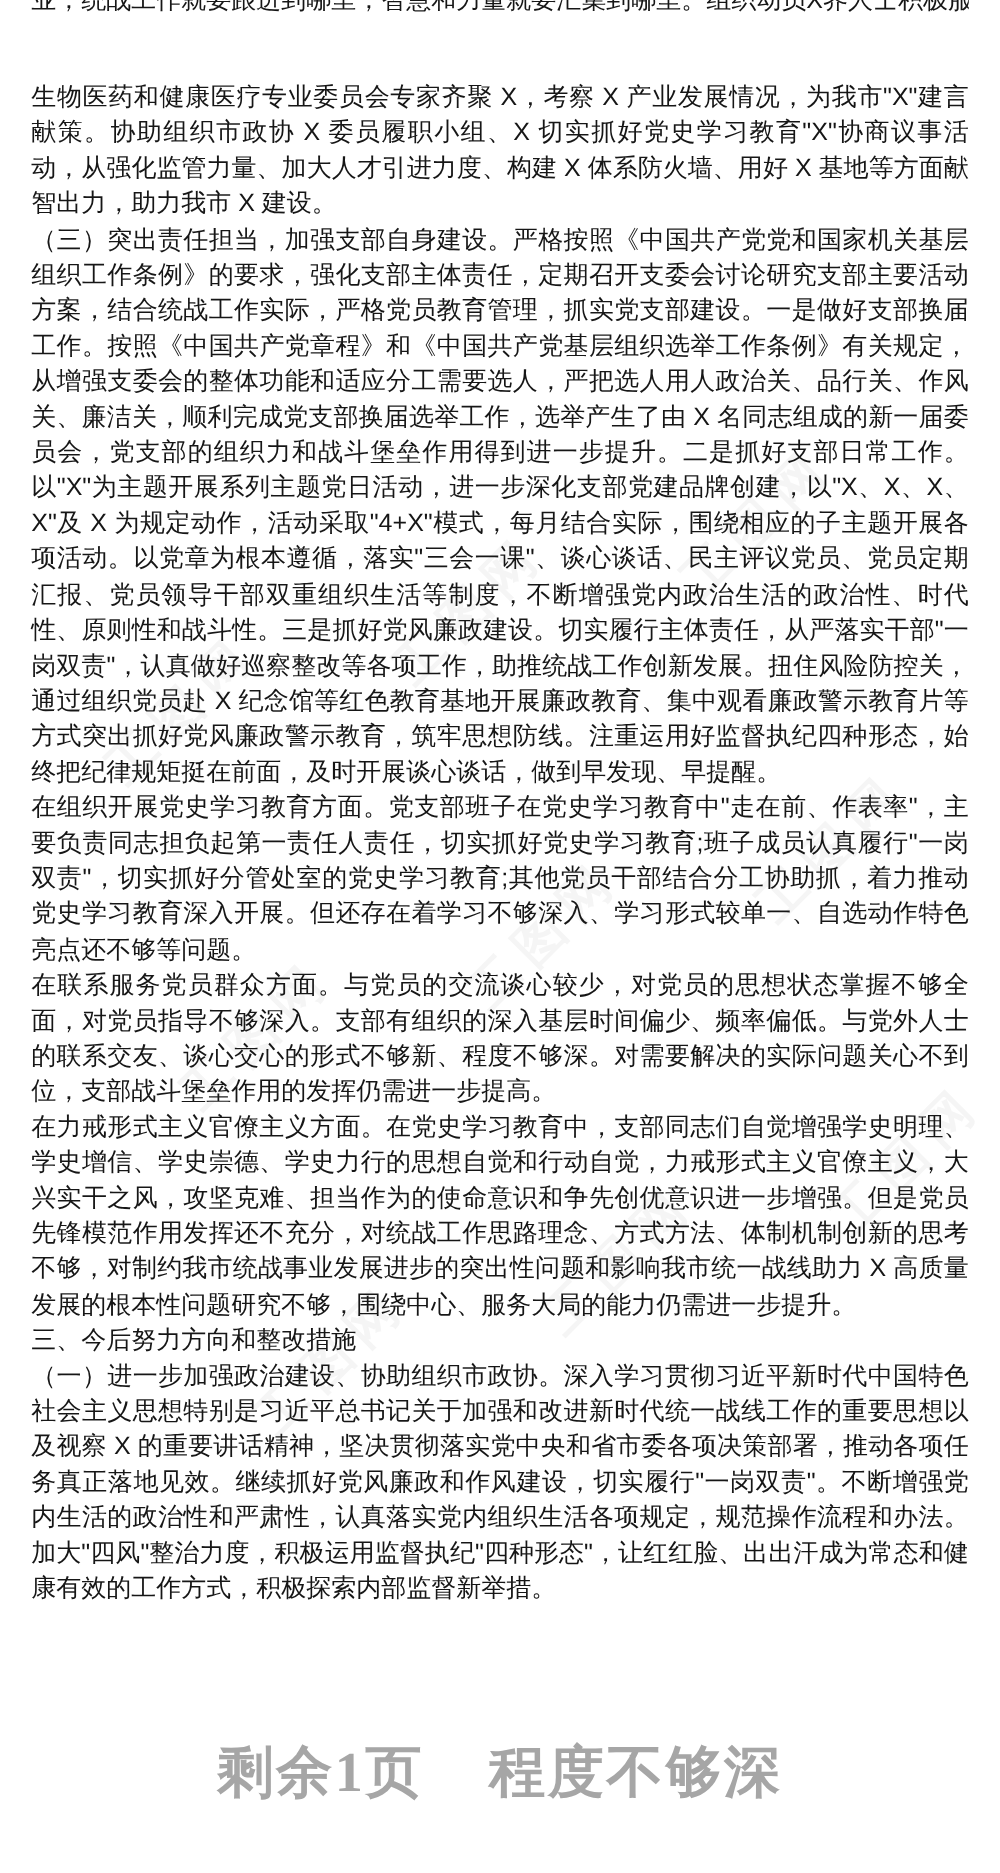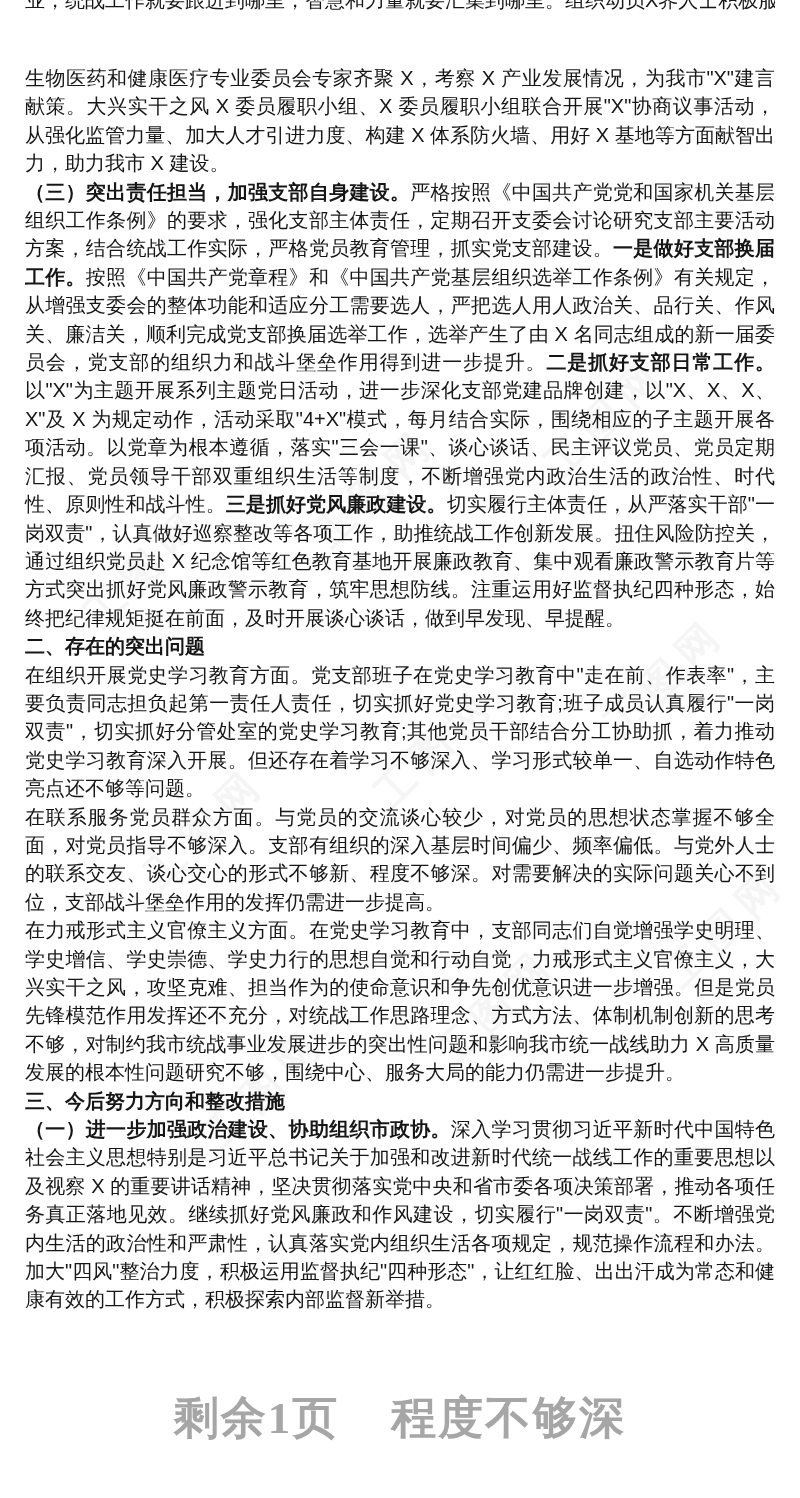--- a/index.html
+++ b/index.html
@@ -25,21 +25,21 @@
   }
   .doc-body {
     position:relative; z-index:1;
     margin:51px 25px 0 25px;
     color:#161616;
     font-size:20px; line-height:28.4px;
     text-align:justify; text-justify:inter-ideograph;
   }
   .para { margin:0; }
   .heading { font-weight:bold; }
-  .bold { font-weight:bold; }
+  .bold { font-weight:normal; }
   .footer {
     position:absolute; left:0; right:0; top:1388px; z-index:2;
     display:flex; justify-content:center; align-items:flex-end; gap:52px;
     font-family:"Liberation Serif","DejaVu Serif",serif;
     font-weight:bold; font-size:45px; color:#a6a6a6;
     letter-spacing:2px;
   }
 </style>
 </head>
 <body>
@@ -56,23 +56,22 @@
       <div class="wm" style="left: 190px; top: 1060px; color: rgba(110, 110, 110, 0.07);">工图网</div>
       <div class="wm" style="left: 420px; top: 980px; color: rgba(110, 110, 110, 0.07);">工图网</div>
       <div class="wm" style="left: 650px; top: 900px; color: rgba(110, 110, 110, 0.07);">工图网</div>
     </div>
 
   <div class="clip-line">
     <span>业，统战工作就要跟进到哪里，智慧和力量就要汇集到哪里。组织动员X界人士积极服务社会</span>
   </div>
 
   <div class="doc-body">
-      <p class="para"><span>生物医药和健康医疗专业委员会专家齐聚 X，考察 X 产业发展情况，为我市"X"建言献策。大兴实干之风 X 委员履职小组、X 委员履职小组联合开展"X"协商议事活动，从强化监管力量、加大人才引进力度、构建 X 体系防火墙、用好 X 基地等方面献智出力，助力我市 X 建设。</span></p>
+      <p class="para"><span>生物医药和健康医疗专业委员会专家齐聚 X，考察 X 产业发展情况，为我市"X"建言献策。协助组织市政协 X 委员履职小组、X 切实抓好党史学习教育"X"协商议事活动，从强化监管力量、加大人才引进力度、构建 X 体系防火墙、用好 X 基地等方面献智出力，助力我市 X 建设。</span></p>
       <p class="para"><span class="bold">（三）突出责任担当，加强支部自身建设。</span><span>严格按照《中国共产党党和国家机关基层组织工作条例》的要求，强化支部主体责任，定期召开支委会讨论研究支部主要活动方案，结合统战工作实际，严格党员教育管理，抓实党支部建设。</span><span class="bold">一是做好支部换届工作。</span><span>按照《中国共产党章程》和《中国共产党基层组织选举工作条例》有关规定，从增强支委会的整体功能和适应分工需要选人，严把选人用人政治关、品行关、作风关、廉洁关，顺利完成党支部换届选举工作，选举产生了由 X 名同志组成的新一届委员会，党支部的组织力和战斗堡垒作用得到进一步提升。</span><span class="bold">二是抓好支部日常工作。</span><span>以"X"为主题开展系列主题党日活动，进一步深化支部党建品牌创建，以"X、X、X、X"及 X 为规定动作，活动采取"4+X"模式，每月结合实际，围绕相应的子主题开展各项活动。以党章为根本遵循，落实"三会一课"、谈心谈话、民主评议党员、党员定期汇报、党员领导干部双重组织生活等制度，不断增强党内政治生活的政治性、时代性、原则性和战斗性。</span><span class="bold">三是抓好党风廉政建设。</span><span>切实履行主体责任，从严落实干部"一岗双责"，认真做好巡察整改等各项工作，助推统战工作创新发展。扭住风险防控关，通过组织党员赴 X 纪念馆等红色教育基地开展廉政教育、集中观看廉政警示教育片等方式突出抓好党风廉政警示教育，筑牢思想防线。注重运用好监督执纪四种形态，始终把纪律规矩挺在前面，及时开展谈心谈话，做到早发现、早提醒。</span></p>
-      <p class="para heading"><span class="bold">二、存在的突出问题</span></p>
       <p class="para"><span>在组织开展党史学习教育方面。党支部班子在党史学习教育中"走在前、作表率"，主要负责同志担负起第一责任人责任，切实抓好党史学习教育;班子成员认真履行"一岗双责"，切实抓好分管处室的党史学习教育;其他党员干部结合分工协助抓，着力推动党史学习教育深入开展。但还存在着学习不够深入、学习形式较单一、自选动作特色亮点还不够等问题。</span></p>
       <p class="para"><span>在联系服务党员群众方面。与党员的交流谈心较少，对党员的思想状态掌握不够全面，对党员指导不够深入。支部有组织的深入基层时间偏少、频率偏低。与党外人士的联系交友、谈心交心的形式不够新、程度不够深。对需要解决的实际问题关心不到位，支部战斗堡垒作用的发挥仍需进一步提高。</span></p>
       <p class="para"><span>在力戒形式主义官僚主义方面。在党史学习教育中，支部同志们自觉增强学史明理、学史增信、学史崇德、学史力行的思想自觉和行动自觉，力戒形式主义官僚主义，大兴实干之风，攻坚克难、担当作为的使命意识和争先创优意识进一步增强。但是党员先锋模范作用发挥还不充分，对统战工作思路理念、方式方法、体制机制创新的思考不够，对制约我市统战事业发展进步的突出性问题和影响我市统一战线助力 X 高质量发展的根本性问题研究不够，围绕中心、服务大局的能力仍需进一步提升。</span></p>
       <p class="para heading"><span class="bold">三、今后努力方向和整改措施</span></p>
       <p class="para"><span class="bold">（一）进一步加强政治建设、协助组织市政协。</span><span>深入学习贯彻习近平新时代中国特色社会主义思想特别是习近平总书记关于加强和改进新时代统一战线工作的重要思想以及视察 X 的重要讲话精神，坚决贯彻落实党中央和省市委各项决策部署，推动各项任务真正落地见效。继续抓好党风廉政和作风建设，切实履行"一岗双责"。不断增强党内生活的政治性和严肃性，认真落实党内组织生活各项规定，规范操作流程和办法。加大"四风"整治力度，积极运用监督执纪"四种形态"，让红红脸、出出汗成为常态和健康有效的工作方式，积极探索内部监督新举措。</span></p>
     </div>
 
   <div class="footer">
     <span>剩余1页</span>
     <span>程度不够深</span>

